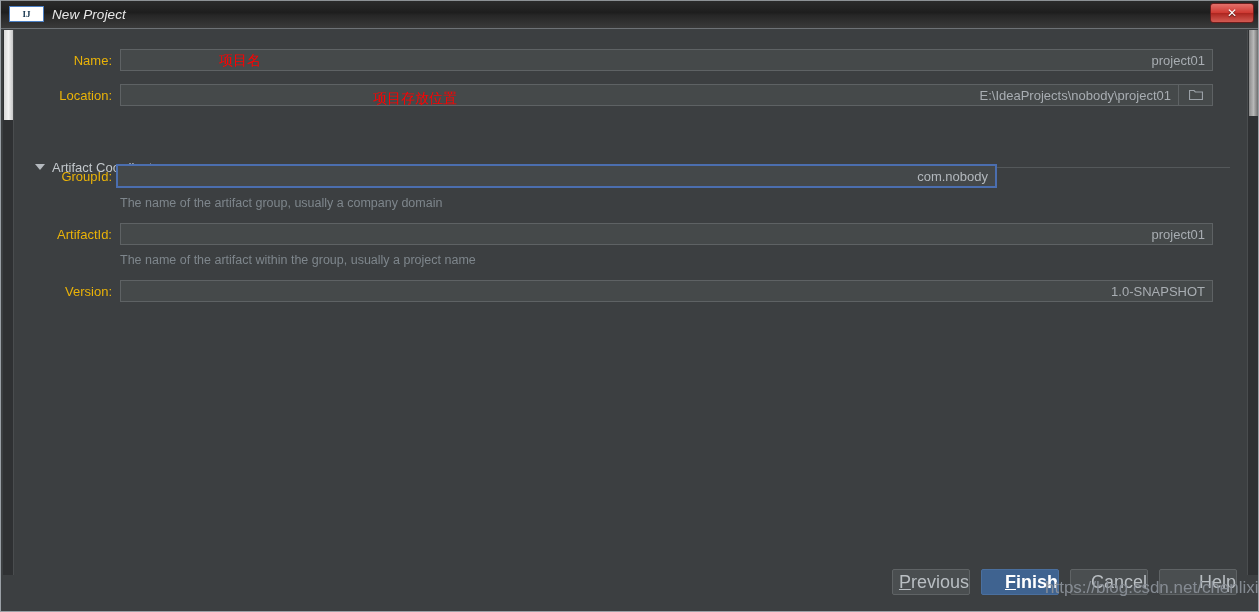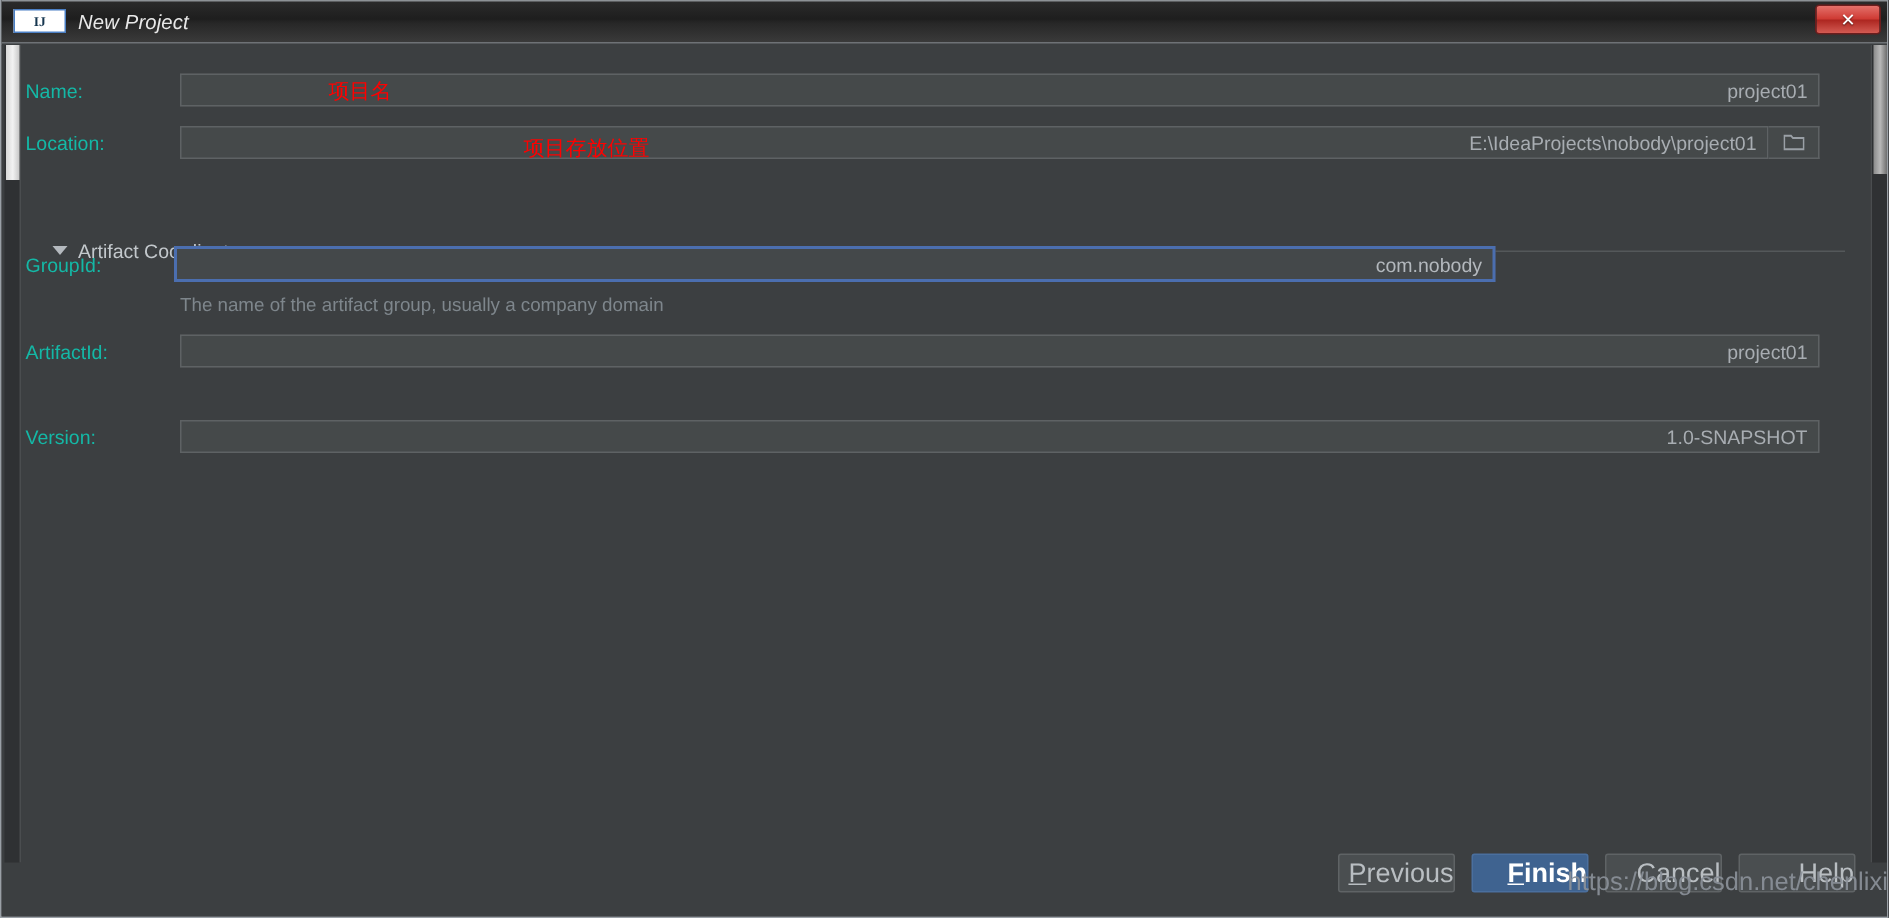--- a/index.html
+++ b/index.html
@@ -113,22 +113,23 @@
   }
 
   
   .row {
     position: absolute;
     display: flex;
     align-items: center;
   }
 
   .flabel {
-    color: #14b8a6;
+    color: #eab308;
     font-size: 13px;
+    text-align: right;
     white-space: nowrap;
   }
 
   .finput {
     background: #45494a;
     border: 1px solid #5e6264;
     color: #a8adb2;
     font-size: 13px;
     padding: 0 7px;
     height: 22px;
@@ -275,28 +276,29 @@
     <div class="row" style="left:16px; top:134px; width:1196px;">
       <div class="flabel" style="width:95px;">GroupId:</div>
       <input class="finput focused" style="width: 881px; margin-left: 4px;" value="com.nobody">
     </div>
     <div class="hint" style="left:119px; top:166px;">The name of the artifact group, usually a company domain</div>
 
     <div class="row" style="left:16px; top:193px; width:1196px;">
       <div class="flabel" style="width:95px;">ArtifactId:</div>
       <input class="finput" style="width: 1093px; margin-left: 8px;" value="project01">
     </div>
+    <div class="hint" style="left:119px; top:223px;">The name of the artifact within the group, usually a project name</div>
 
     <div class="row" style="left:16px; top:250px; width:1196px;">
       <div class="flabel" style="width:95px;">Version:</div>
       <input class="finput" style="width: 1093px; margin-left: 8px;" value="1.0-SNAPSHOT">
     </div>
 
     <div class="annot" style="left:218px; top:22px;">项目名</div>
-    <div class="annot" style="left:348px; top:60px;">项目存放位置</div>
+    <div class="annot" style="left:372px; top:60px;">项目存放位置</div>
 
     <div class="btn" style="left:891px; top:539px; width:78px;">
       <span class="mnem">P</span><span>revious</span>
     </div>
     <div class="btn primary" style="left:980px; top:539px; width:78px;">
       <span class="mnem">F</span><span>inish</span>
     </div>
     <div class="btn" style="left:1069px; top:539px; width:78px;">Cancel</div>
     <div class="btn" style="left:1158px; top:539px; width:78px;">Help</div>
 

